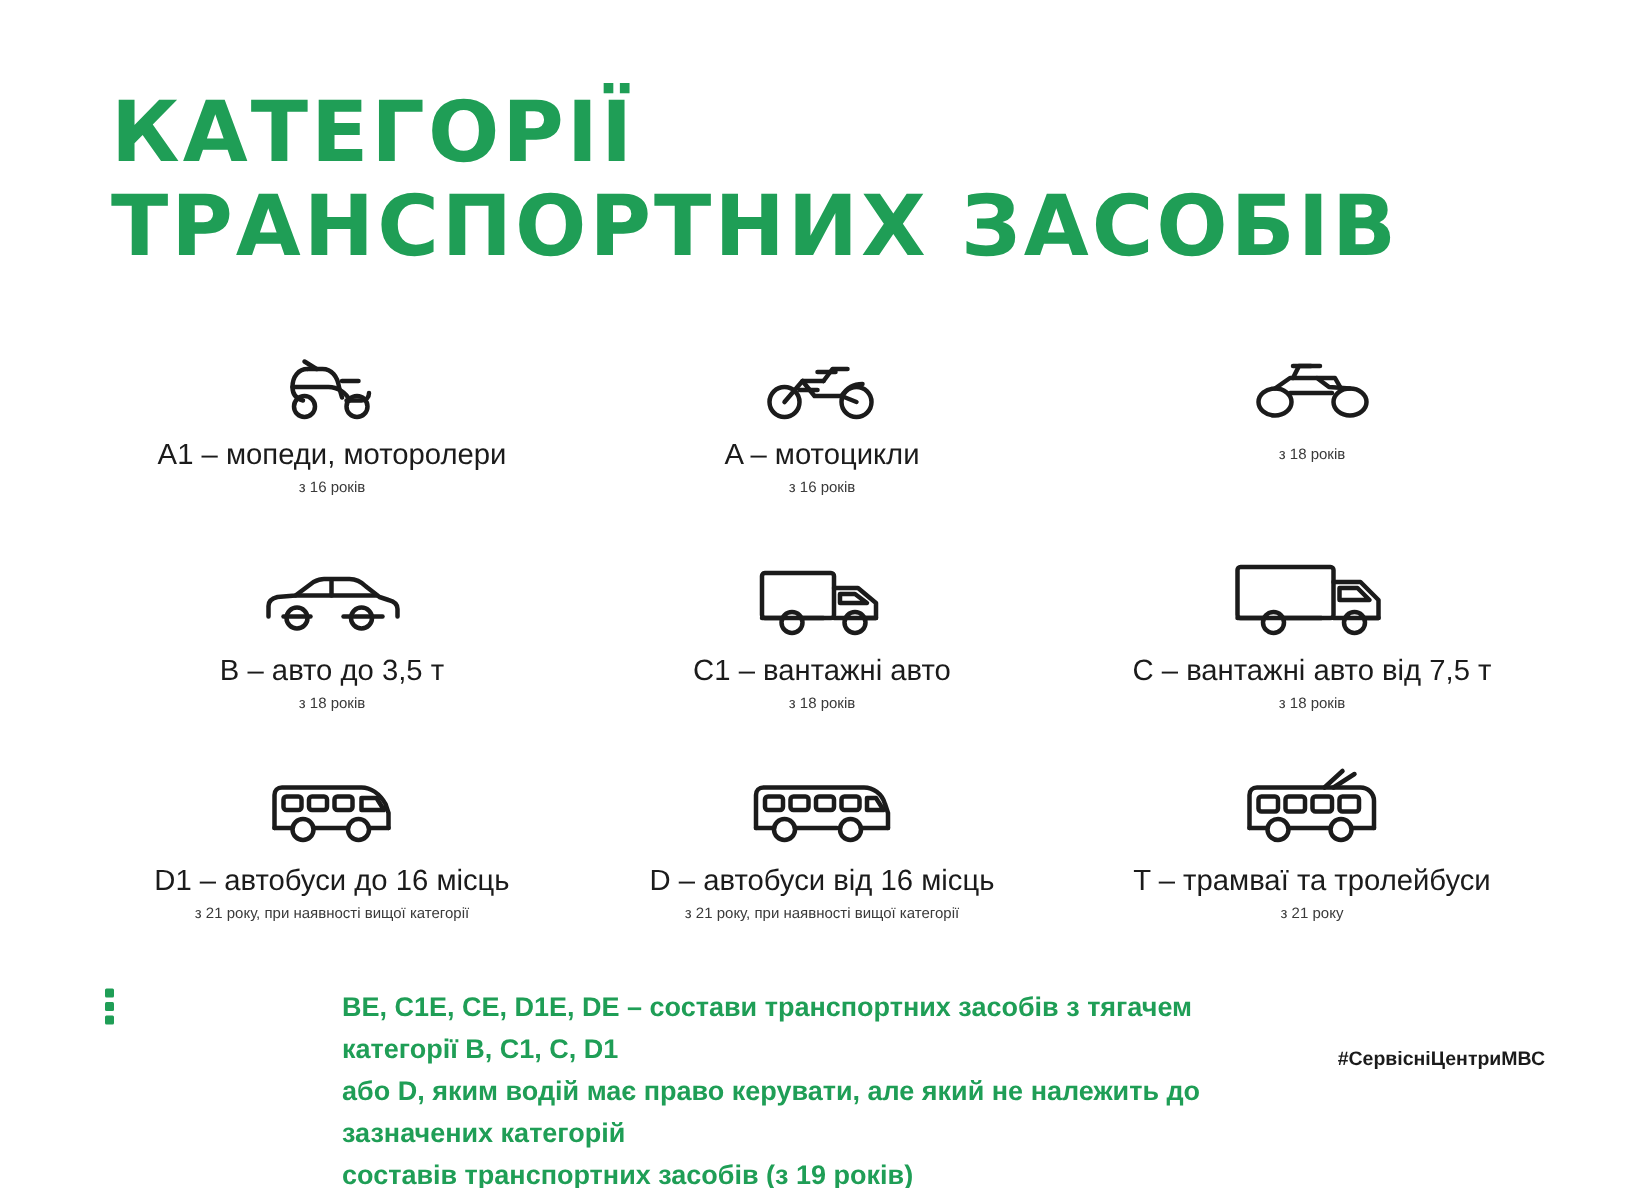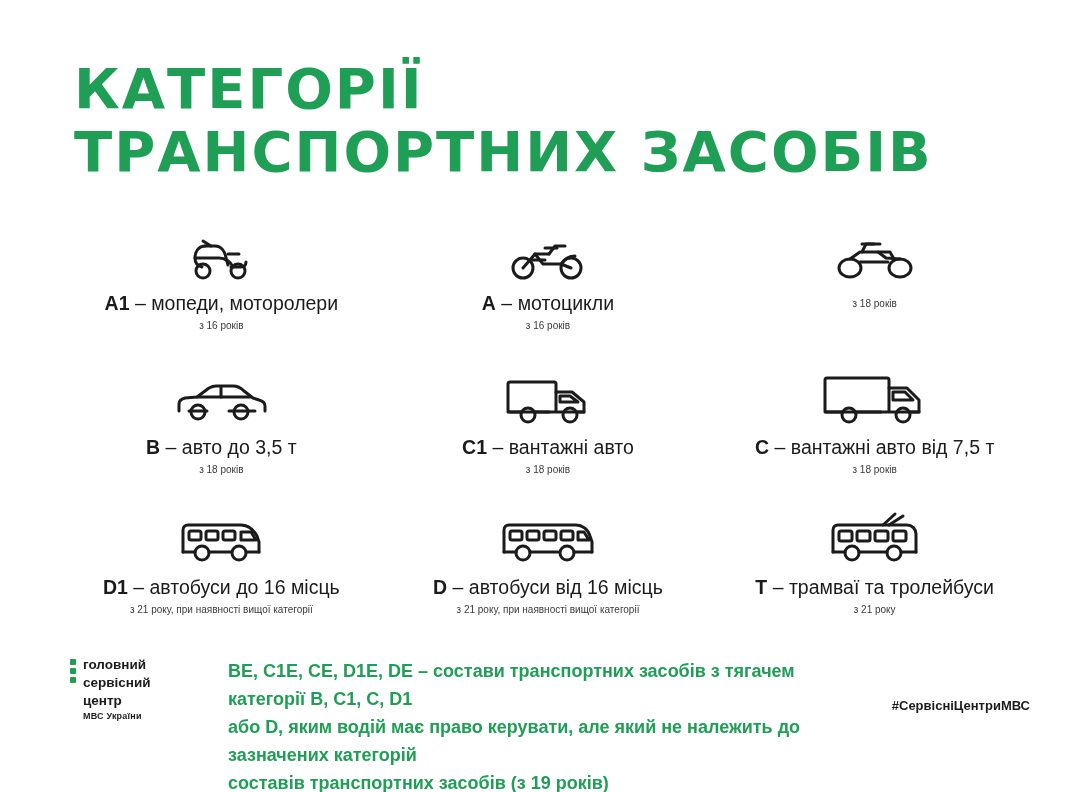--- a/index.html
+++ b/index.html
@@ -69,21 +69,21 @@
     display: block;
   }
   .cat-label {
     font-size: 19.5px;
     color: #1b1b1b;
     text-align: center;
     white-space: nowrap;
     line-height: 1.15;
   }
   .cat-label .code {
-    font-weight: bold;
+    font-weight: normal;
   }
   .cat-note {
     font-size: 10px;
     color: #3a3a3a;
     text-align: center;
     margin-top: 6px;
     white-space: nowrap;
   }
 
   
@@ -326,26 +326,20 @@
   </div>
 
   <div class="footer">
 
     <div class="logo">
       <div class="logo-dots">
         <i></i>
           <i></i>
           <i></i>
       </div>
-      <div>
-        <div class="logo-text">головний</div>
-        <div class="logo-text">сервісний</div>
-        <div class="logo-text">центр</div>
-        <div class="logo-sub">МВС України</div>
-      </div>
     </div>
 
     <div class="note">
       <div>BE, C1E, CE, D1E, DE – состави транспортних засобів з тягачем категорії B, C1, C, D1</div>
       <div>або D, яким водій має право керувати, але який не належить до зазначених категорій</div>
       <div>составів транспортних засобів (з 19 років)</div>
     </div>
 
     <div class="hashtag">#СервісніЦентриМВС</div>
   </div>

